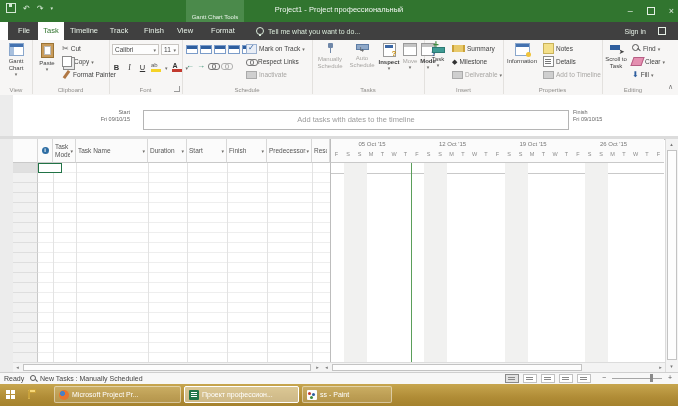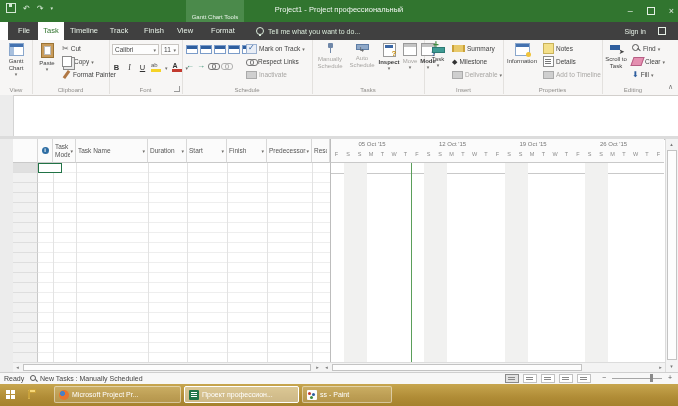--- a/index.html
+++ b/index.html
@@ -372,20 +372,31 @@
       </div>
       <div class="glabel">Editing</div>
     </div>
 
     <div class="collapse">∧</div>
   </div>
 
   <div class="strip" style="top:95px;height:41px">
     <div class="striplabel" style="top:133px">TIMELINE</div>
   </div>
+  <div class="tlband">
+    <div class="tlside" style="left:62px;top:14px;text-align:right;width:55px">
+      <div>Start</div>
+      <div>Fri 09/10/15</div>
+    </div>
+    <div class="tlbox">Add tasks with dates to the timeline</div>
+    <div class="tlside" style="left:560px;top:14px">
+      <div>Finish</div>
+      <div>Fri 09/10/15</div>
+    </div>
+  </div>
   <div class="splitter"></div>
 
   <div class="strip" style="top:139px;height:233px">
     
   </div>
 
   <div class="hdrcell" style="left:13px;width:25px"></div>
   <div class="hdrcell" style="left:38px;width:15px">
     <span class="infoI">i</span>
   </div>

